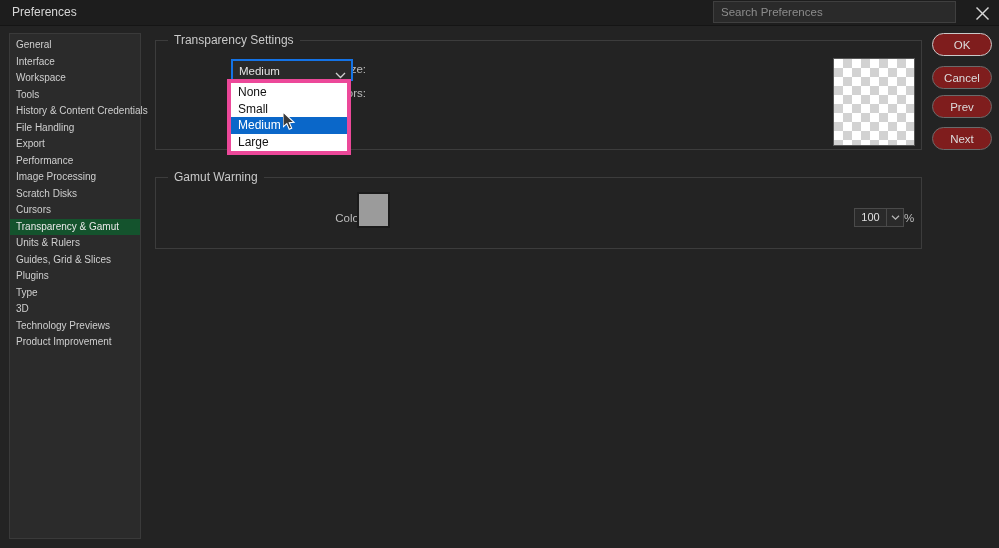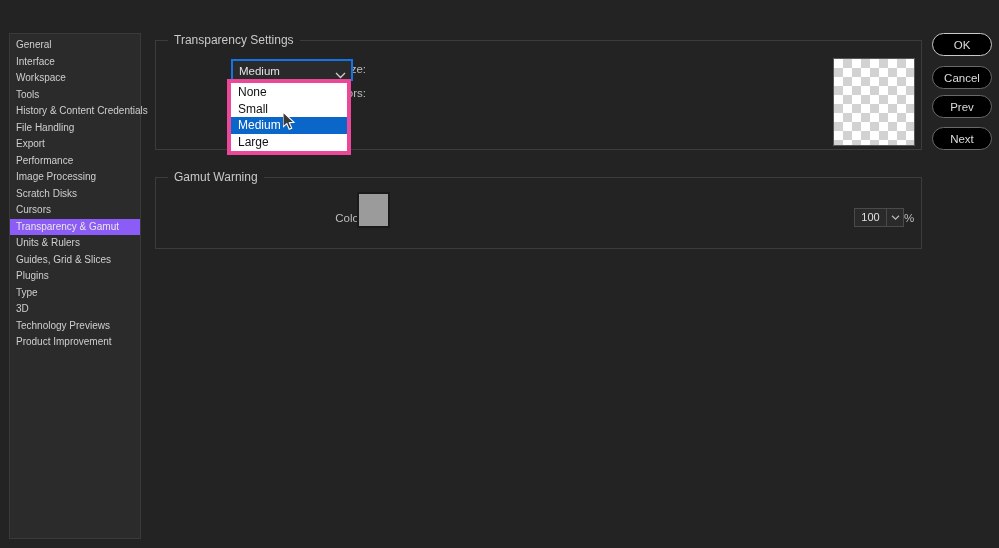--- a/index.html
+++ b/index.html
@@ -40,21 +40,21 @@
   .sidebar {
     position: absolute; left: 9px; top: 33px; width: 132px; height: 506px;
     background: #2b2b2b; border: 1px solid #3a3a3a;
     padding-top: 3px;
   }
   .side-item {
     height: 16.5px; line-height: 16.5px;
     padding-left: 6px; font-size: 10px; color: #cfcfcf;
     white-space: nowrap; cursor: default;
   }
-  .side-item.selected { background: #8b5cf6; color: #e8e8e8; }
+  .side-item.selected { background: #14532d; color: #e8e8e8; }
 
   
   .group {
     position: absolute;
     border: 1px solid #3c3c3c;
   }
   .group-title {
     position: absolute; top: -8px; left: 12px;
     background: #232323; padding: 0 6px;
     font-size: 12px; color: #c9c9c9; white-space: nowrap;
@@ -138,38 +138,52 @@
       linear-gradient(45deg, #d2d2d2 25%, transparent 25%, transparent 75%, #d2d2d2 75%),
       linear-gradient(45deg, #d2d2d2 25%, transparent 25%, transparent 75%, #d2d2d2 75%);
     background-size: 18px 18px;
     background-position: 0 0, 9px 9px;
   }
 
   
   .btn {
     position: absolute; left: 932px; width: 60px; height: 23px;
     border: 1px solid #6a6a6a; border-radius: 12px;
-    background: #000000; color: #dcdcdc; font-size: 11.5px;
+    background: #7f1d1d; color: #dcdcdc; font-size: 11.5px;
     display: flex; align-items: center; justify-content: center;
     cursor: pointer; font-family: "Liberation Sans", sans-serif;
   }
   .btn.primary { border-color: #c9c9c9; }
   #btn-ok     { top: 33px; }
   #btn-cancel { top: 66px; }
   #btn-prev   { top: 95px; }
   #btn-next   { top: 127px; }
 
   
   .cursor { position: absolute; left: 283px; top: 112px; z-index: 60; pointer-events: none; }
 </style>
 </head>
 <body>
 
 <div class="window">
 
+  <div class="titlebar">
+    <div class="title-text">Preferences</div>
+
+    <div class="search-box">
+      <input type="text" placeholder="Search Preferences" style="">
+    </div>
+
+    <div class="close-btn">
+      <svg width="15" height="15" viewBox="0 0 15 15">
+        <line x1="1.5" y1="1.5" x2="13.5" y2="13.5" stroke="#d8d8d8" stroke-width="1.4"></line>
+        <line x1="13.5" y1="1.5" x2="1.5" y2="13.5" stroke="#d8d8d8" stroke-width="1.4"></line>
+      </svg>
+    </div>
+  </div>
 
   <div class="sidebar">
     <div class="side-item">General</div>
     <div class="side-item">Interface</div>
     <div class="side-item">Workspace</div>
     <div class="side-item">Tools</div>
     <div class="side-item">History &amp; Content Credentials</div>
     <div class="side-item">File Handling</div>
     <div class="side-item">Export</div>
     <div class="side-item">Performance</div>

